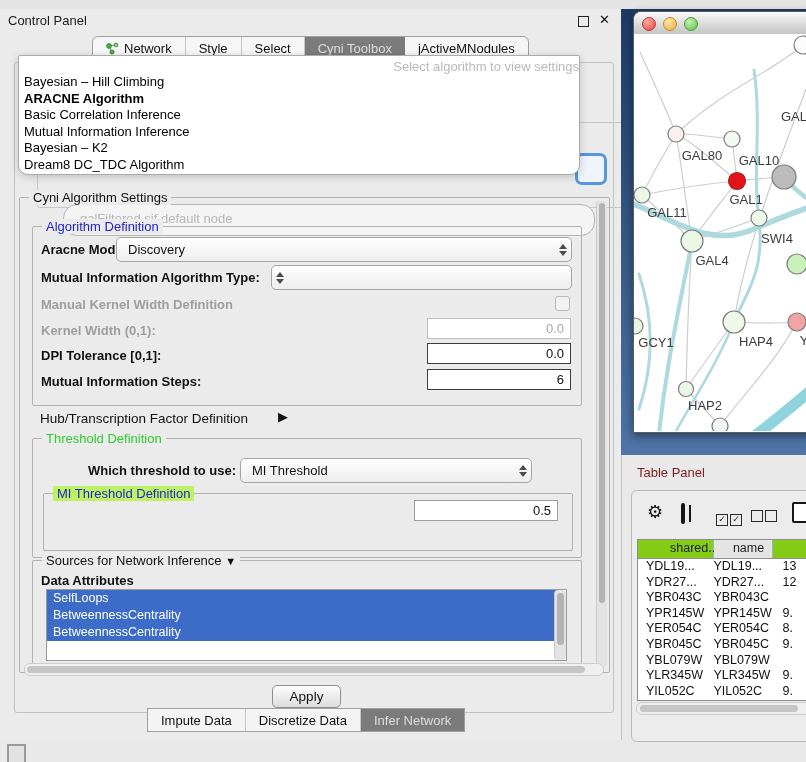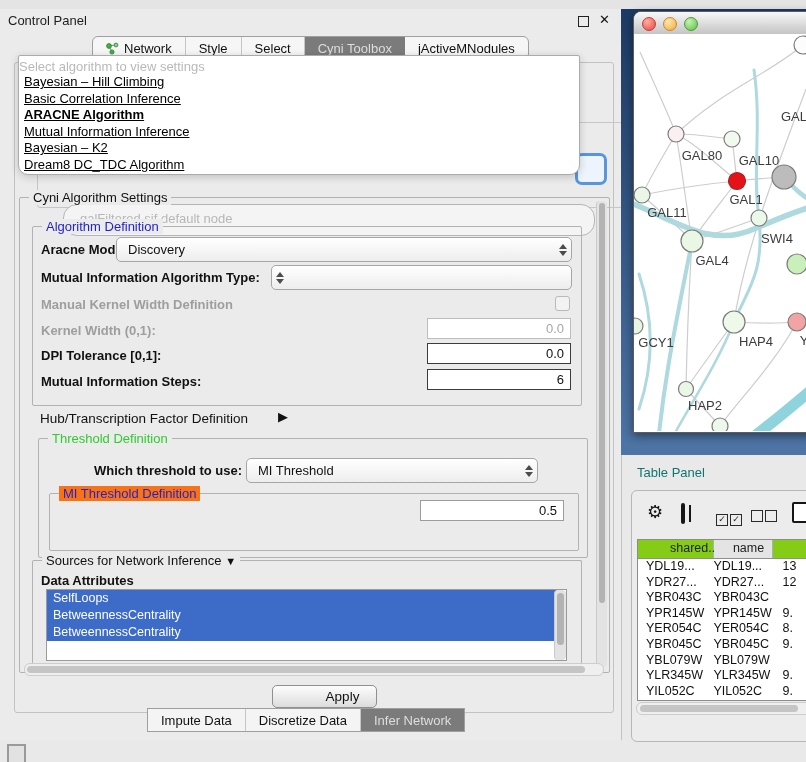--- a/index.html
+++ b/index.html
@@ -64,37 +64,37 @@
   .attr-row{height:17px;line-height:17px;background:#3d6cc8;color:#fff;font-size:12.5px;padding-left:6px;}
   
   .btn{border:1px solid #8f8f8f;border-radius:5px;background:linear-gradient(#fdfdfd,#dcdcdc);
     font-size:13.5px;color:#111;text-align:center;}
   
   .bottom-tabstrip{left:147px;top:699px;height:22px;display:flex;background:#f4f4f4;
     border:1px solid #9f9f9f;border-radius:0;overflow:hidden;}
   
   .popup{left:18px;top:55px;width:560px;height:118px;background:#fff;border:1px solid #ababab;
     border-radius:2px 2px 10px 10px;box-shadow:0 2px 8px rgba(0,0,0,.18);z-index:50;}
-  .popup-header{text-align:left;color:#b9b9b9;font-size:13px;padding-top:3px;}
-  .popup-item{font-size:13px;color:#000;padding-left:5px;height:16.5px;line-height:16.5px;white-space:nowrap;text-decoration:underline;}
+  .popup-header{text-align:right;color:#b9b9b9;font-size:13px;padding-top:3px;}
+  .popup-item{font-size:13px;color:#000;padding-left:5px;height:16.5px;line-height:16.5px;white-space:nowrap;}
   .popup-item.bold{font-weight:bold;}
   
   .desktop{left:621px;top:9px;width:185px;height:446px;background:linear-gradient(#1c3a64,#4e75a6);}
   .mac-window{left:12px;top:2px;width:180px;height:420px;border:1px solid #5d5d5d;border-radius:8px 0 0 0;
     overflow:hidden;box-shadow:0 3px 10px rgba(0,0,0,.45);background:#fff;}
   .mac-titlebar{left:0;top:0;width:100%;height:22px;background:linear-gradient(#f8f8f8,#c4c4c4);
     border-bottom:1px solid #8f8f8f;}
   .light{width:12px;height:12px;border-radius:50%;top:5px;}
   .light.red{background:radial-gradient(circle at 35% 30%,#ffada5,#ee4538);border:1px solid #b54038;}
   .light.yellow{background:radial-gradient(circle at 35% 30%,#ffe7ad,#f3ab3c);border:1px solid #c08a2f;}
   .light.green{background:radial-gradient(circle at 35% 30%,#c6f2b4,#54c43e);border:1px solid #53953f;}
   .canvas{left:0;top:22px;width:178px;height:397px;background:#fff;}
   .node-label{font-size:13px;fill:#3c3c3c;}
   
-  .tp-title{left:637px;top:465px;font-size:13px;color:#0f766e;}
+  .tp-title{left:637px;top:465px;font-size:13px;color:#7f1d1d;}
   .browser{left:631px;top:490px;width:200px;height:250px;background:#ececec;border:1px solid #b7b7b7;border-radius:6px;}
   .tool-ic{color:#161616;}
   .cols-icon{width:17px;height:14px;border:2px solid #161616;border-radius:2px;position:relative;}
   .cols-icon:before{content:"";position:absolute;left:6px;top:0;width:2px;height:100%;background:#161616;}
   .cb{width:10px;height:10px;border:1.5px solid #2a2a2a;display:inline-block;font-size:9px;line-height:9px;text-align:center;color:#2a2a2a;font-weight:bold;}
   .doc-icon{width:14px;height:17px;border:2px solid #161616;border-radius:2px;background:#fff;}
   .grid{left:5px;top:48px;width:190px;height:160px;background:#fff;border:1px solid #8d8d8d;overflow:hidden;}
   .ghead{display:flex;height:18px;border-bottom:1px solid #8f8f8f;font-size:12.5px;color:#222;}
   .ghead .hc{border-right:1px solid #9fb4bf;box-sizing:border-box;line-height:17px;text-align:right;padding-right:8px;}
   .hc.blue{background:#84cc16;padding-left:32px;}
@@ -184,34 +184,34 @@
         <span class="abs lbl" style="left:8px;top:121px;">DPI Tolerance [0,1]:</span>
         <div class="abs field" style="left:394px;top:116px;width:130px;">0.0</div>
 
         <span class="abs lbl" style="left:8px;top:147px;">Mutual Information Steps:</span>
         <div class="abs field" style="left:394px;top:142px;width:130px;">6</div>
       </div>
 
       <span class="abs lbl plain" style="left:20px;top:213px;font-size:13.5px;">Hub/Transcription Factor Definition</span>
       <span class="abs" style="left:258px;top:211px;font-size:13px;color:#111;">▶</span>
 
-      <div class="abs group" style="left:12px;top:240px;width:548px;height:118px;margin-left:6px;">
+      <div class="abs group" style="left:12px;top:240px;width:548px;height:118px;">
         <span class="group-title green">Threshold Definition</span>
 
         <span class="abs lbl" style="left:55px;top:24px;">Which threshold to use:</span>
         <div class="abs combo" style="left:207px;top:19px;width:290px;">
           <span class="val">MI Threshold</span>
           <span class="spin">
               <span class="tri-up"></span>
               <span class="tri-dn"></span>
             </span>
         </div>
 
         <div class="abs group" style="left:10px;top:54px;width:528px;height:56px;">
-          <span class="group-title blue" style="background:#f97316;">MI Threshold Definition</span>
+          <span class="group-title blue" style="background:#bef264;">MI Threshold Definition</span>
           <div class="abs field lite" style="left:370px;top:6px;width:130px;">0.5</div>
         </div>
       </div>
 
       <div class="abs group" style="left:12px;top:362px;width:548px;height:108px;border-bottom:none;">
         <span class="group-title">
           <span>Sources for Network Inference</span>
           <span style="font-size:11px;">▼</span>
         </span>
         <span class="abs lbl" style="left:8px;top:12px;">Data Attributes</span>
@@ -224,41 +224,41 @@
             <div class="abs vthumb" style="left:2px;top:3px;width:7px;height:52px;"></div>
           </div>
         </div>
       </div>
 
       <div class="abs htrack" style="left:4px;top:465px;width:578px;height:11px;">
         <div class="abs hthumb" style="left:2px;top:2px;width:558px;height:7px;"></div>
       </div>
     </div>
 
-    <div class="abs btn" style="left:257px;top:622px;width:67px;height:21px;line-height:21px;padding-left:36px;">Apply</div>
+    <div class="abs btn" style="left:257px;top:622px;width:67px;height:21px;line-height:21px;">Apply</div>
   </div>
 
   <div class="bottom-tabstrip abs">
     <div class="tab">
         <span>Impute Data</span>
       </div>
     <div class="tab">
         <span>Discretize Data</span>
       </div>
     <div class="tab selected">
         <span>Infer Network</span>
       </div>
   </div>
 </div>
 
 <div class="abs popup">
   <div class="popup-header">Select algorithm to view settings</div>
   <div class="popup-item">Bayesian – Hill Climbing</div>
+  <div class="popup-item bold">ARACNE Algorithm</div>
   <div class="popup-item">Basic Correlation Inference</div>
-  <div class="popup-item bold">ARACNE Algorithm</div>
   <div class="popup-item">Mutual Information Inference</div>
   <div class="popup-item">Bayesian – K2</div>
   <div class="popup-item">Dream8 DC_TDC Algorithm</div>
 </div>
 
 <div class="abs desktop">
   <div class="abs mac-window">
     <div class="abs mac-titlebar">
       <span class="abs light red" style="left:8px;"></span>
       <span class="abs light yellow" style="left:29px;"></span>

